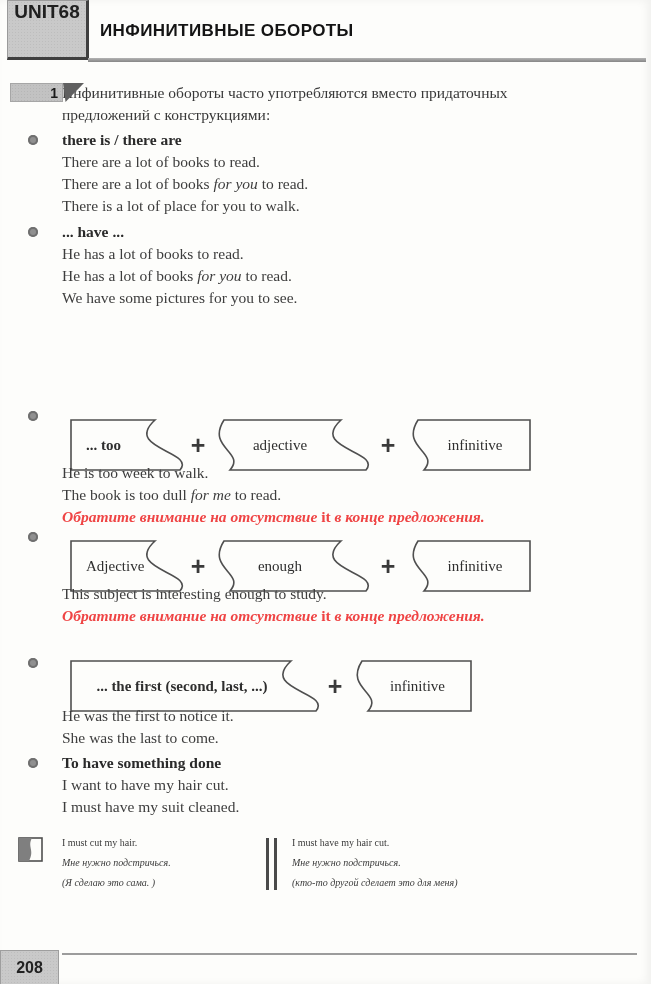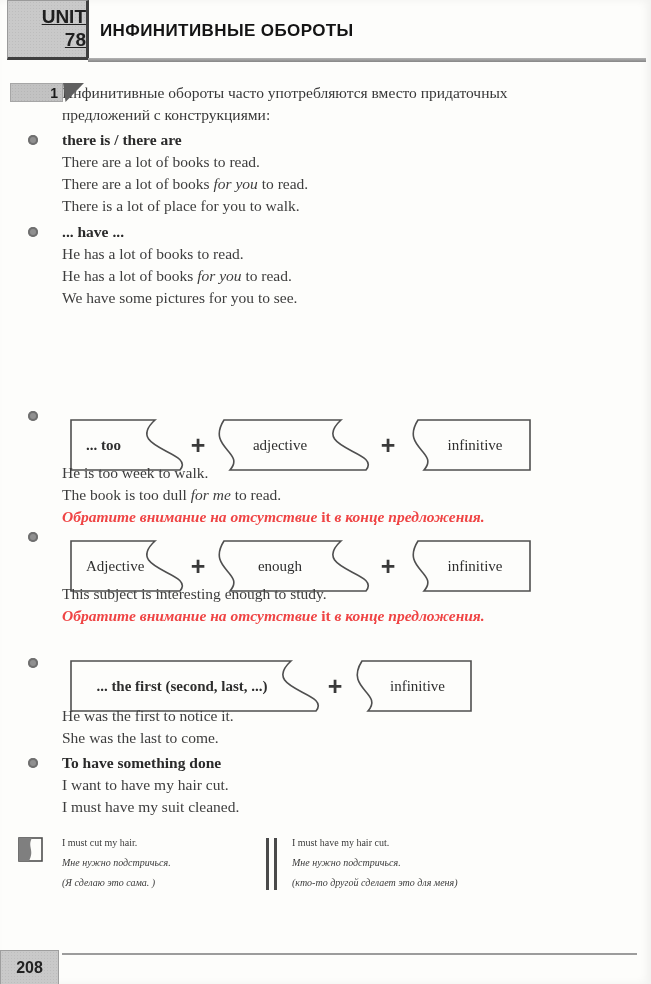--- a/index.html
+++ b/index.html
@@ -9,23 +9,23 @@
     font-family:"Liberation Serif", serif; color:#3d3d3d;
     box-shadow: inset -4px 0 8px rgba(0,0,0,0.05);
   }
   
   .unit-box {
     position:absolute; left:7px; top:0; width:78px; height:56px;
     background:#c9c9c9;
     background-image: radial-gradient(#bdbdbd 1px, transparent 1px);
     background-size:3px 3px;
     border:1px solid #9a9a9a; border-right:3px solid #3f3f3f; border-bottom:3px solid #3f3f3f;
-    display:flex; flex-direction:column; align-items:flex-end; justify-content:center;
+    display:flex; align-items:flex-start; justify-content:center;
     font-family:"Liberation Sans", sans-serif; font-weight:bold; font-size:19px;
-    line-height:1.2; color:#202020;text-decoration:underline;
+    line-height:1.2; color:#202020;
   }
   .page-title {
     position:absolute; left:100px; top:21px;
     font-family:"Liberation Sans", sans-serif; font-weight:bold;
     font-size:17px; letter-spacing:0.4px; color:#141414;
   }
   .header-rule {
     position:absolute; left:88px; top:58px; width:558px; height:4px;
     background:linear-gradient(#b3b3b3, #868686);
   }
@@ -89,21 +89,21 @@
   }
   .footer-rule { position:absolute; left:62px; top:953px; width:575px; height:2px; background:#9c9c9c; }
 </style>
 </head>
 <body>
 
 <div class="page">
 
   <div class="unit-box">
     <span>UNIT</span>
-    <span>78</span>
+    <span>68</span>
   </div>
   <div class="page-title">ИНФИНИТИВНЫЕ ОБОРОТЫ</div>
   <div class="header-rule"></div>
 
   <div class="intro">
     <div class="badge">
       <div class="badge-bar">1</div>
       <div class="badge-tri"></div>
     </div>
     <div class="intro-text">

